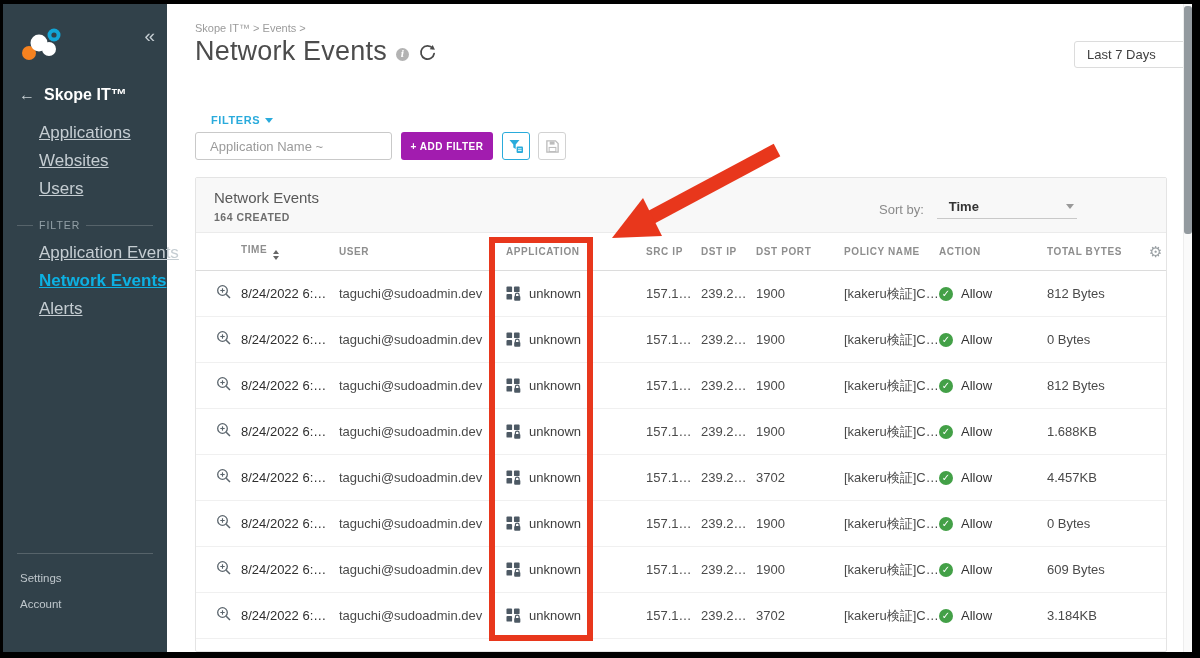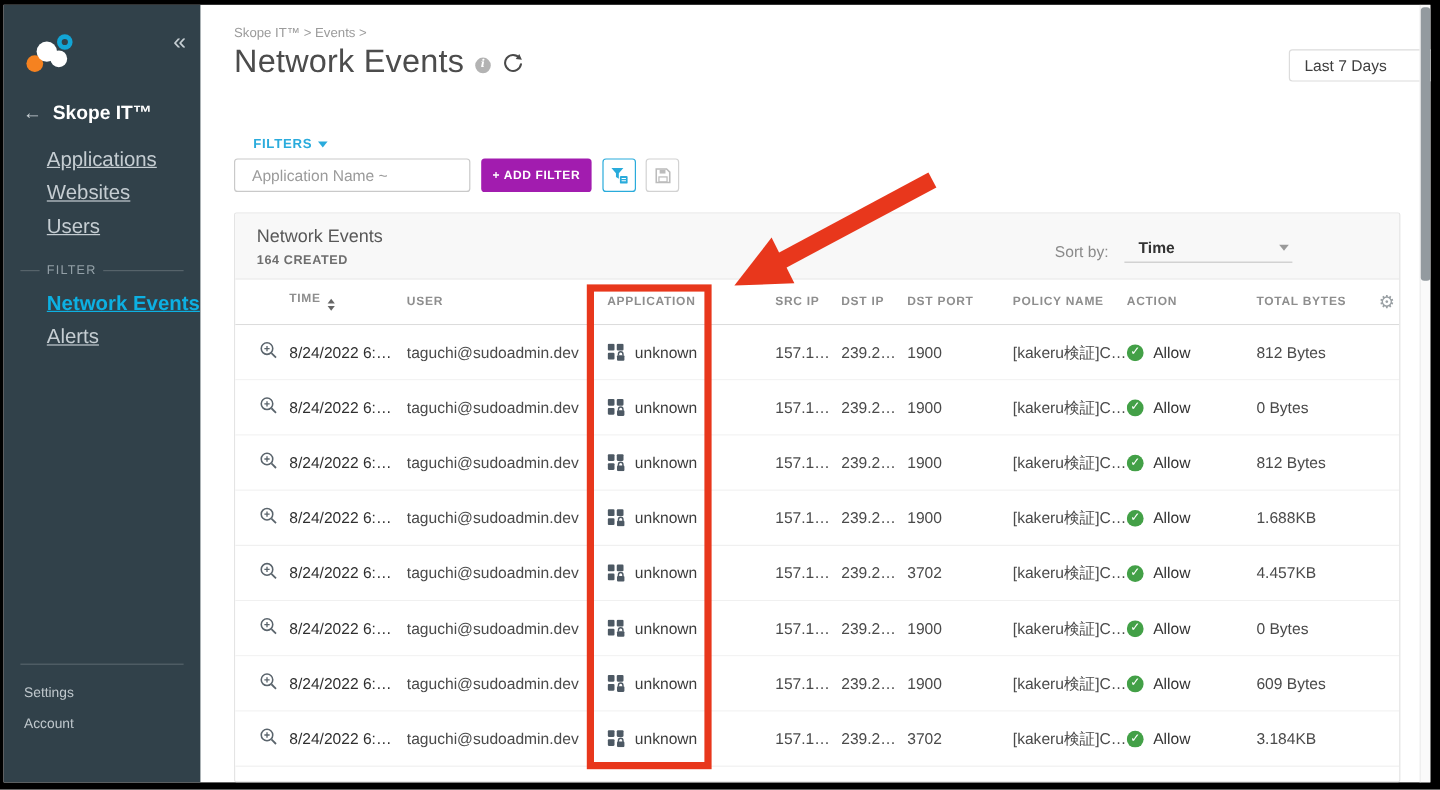--- a/index.html
+++ b/index.html
@@ -125,20 +125,21 @@
       <li>Applications</li>
       <li>Websites</li>
       <li>Users</li>
     </ul>
     <div class="events-divider">
       <span class="line l1"></span>
       <span class="evt-label">FILTER</span>
       <span class="line l2"></span>
     </div>
     <ul class="nav second">
+      <li>Application Events</li>
       <li class="active">Network Events</li>
       <li>Alerts</li>
     </ul>
     <div class="side-footer">
       <div class="foot-line"></div>
       <ul>
         <li>Settings</li>
         <li>Account</li>
       </ul>
     </div>

